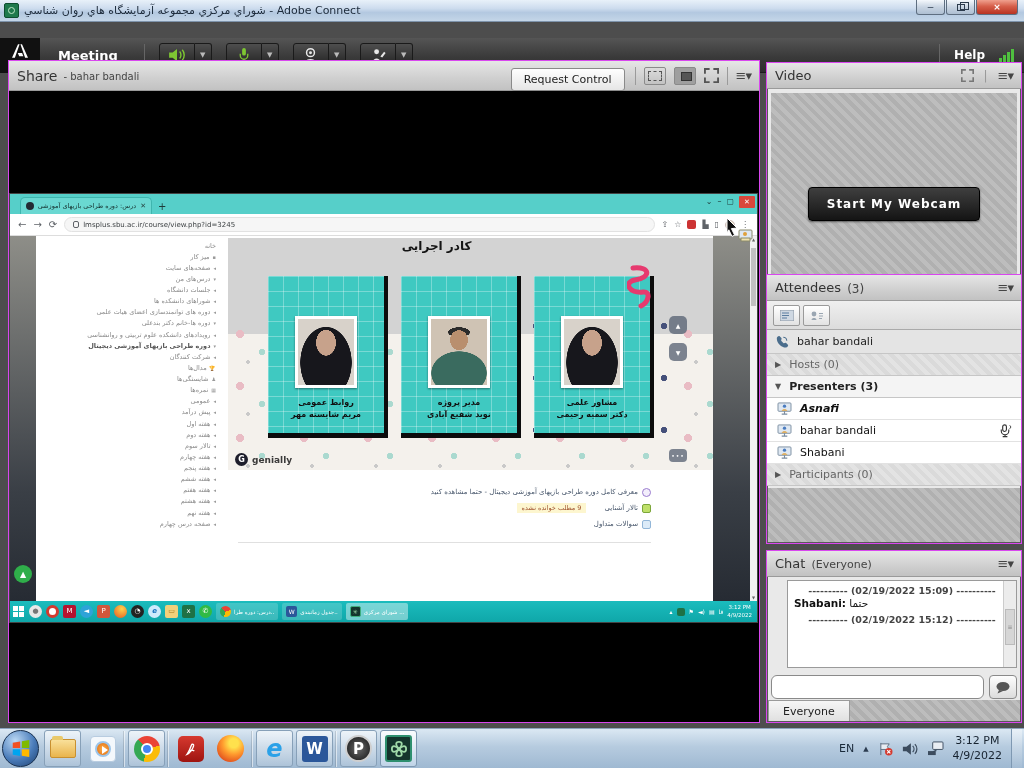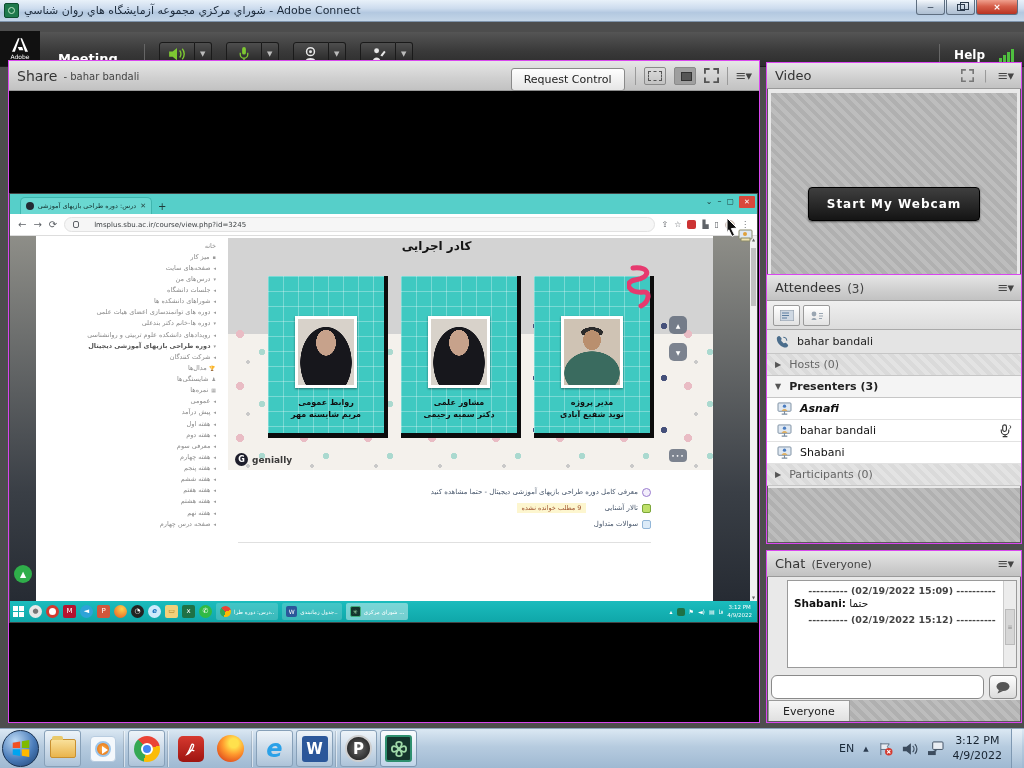--- a/index.html
+++ b/index.html
@@ -16,23 +16,23 @@
   .title-text { font-size:11px; color:#1c2a3a; }
   .winbtns { position:absolute; top:0; right:6px; display:flex; gap:1px; }
   .winbtn { width:29px; height:15px; border:1px solid #5e6e80; border-top:none; border-radius:0 0 3px 3px;
     background:linear-gradient(#f4f8fc,#c8d4e2 50%,#aebfd2); color:#2c3b4d; font-size:9px;
     display:flex; align-items:center; justify-content:center; line-height:1; }
   .winbtn.close { width:42px; background:linear-gradient(#f0a08e,#d65f4a 45%,#b83322); color:#fff; font-weight:bold; }
   .restore-glyph{ width:8px; height:7px; border:1px solid #2c3b4d; position:relative; background:transparent;}
   .restore-glyph::after{content:"";position:absolute;left:2px;top:-3px;width:7px;height:6px;border:1px solid #2c3b4d;}
 
   
-  .menubar { position:absolute; left:0; top:32px; width:1024px; height:35px;
+  .menubar { position:absolute; left:0; top:38px; width:1024px; height:35px;
     background:linear-gradient(#555,#3a3a3a 55%,#2c2c2c); border-bottom:1px solid #1c1c1c;
-    display:flex; align-items:flex-end; color:#eee; }
+    display:flex; align-items:center; color:#eee; }
   .adobe-logo { width:40px; height:35px; background:#111; display:flex; flex-direction:column; align-items:center; justify-content:center; gap:1px; }
   .adobe-logo .brand { font-size:6px; color:#fff; }
   .menu-item { font-size:13px; font-weight:bold; color:#fff; padding:0 26px 0 18px; }
   .mb-sep { width:1px; height:22px; background:#666; margin-right:14px; }
   .ctl-group { display:flex; margin-right:14px; }
   .ctl-btn { width:36px; height:24px; border:1px solid #1a1a1a; border-radius:3px 0 0 3px;
     background:linear-gradient(#4e4e4e,#222); display:flex; align-items:center; justify-content:center; }
   .ctl-dd { width:17px; height:24px; border:1px solid #1a1a1a; border-left:none; border-radius:0 3px 3px 0;
     background:linear-gradient(#4e4e4e,#222); color:#bbb; font-size:7px; display:flex; align-items:center; justify-content:center; }
   .mb-right { margin-left:auto; display:flex; align-items:center; gap:14px; padding-right:10px; }
@@ -75,21 +75,21 @@
   .b-newtab { font-size:10px; color:#1d3c3a; margin:0 0 2px 6px; }
   .b-winctl { position:absolute; right:2px; top:2px; display:flex; gap:5px; align-items:center; }
   .b-winctl span { font-size:8px; color:#1e3c3a; line-height:1; }
   .b-close { width:16px; height:12px; background:#d9473b; color:#fff !important; font-size:7px !important;
     display:flex; align-items:center; justify-content:center; border-radius:1px; }
   .b-toolbar { height:22px; background:#fff; border-bottom:1px solid #ddd; display:flex; align-items:center; gap:7px; padding:0 8px; }
   .b-nav { font-size:10px; color:#5f6368; line-height:1;}
   .b-urlbar { flex:1; height:15px; background:#f6f6f6; border:1px solid #e2e2e2; border-radius:8px;
     display:flex; align-items:center; gap:4px; padding:0 8px; }
   .b-lock { width:6px; height:7px; border:1px solid #5f6368; border-radius:2px; position:relative; }
-  .b-url { font-size:7px; color:#3c4043;margin-left:11px; }
+  .b-url { font-size:7px; color:#3c4043; }
   .b-exticons { display:flex; align-items:center; gap:6px; }
   .b-exticons span { font-size:8px; color:#5f6368; line-height:1; }
   .ext-red { width:9px; height:9px; background:#cc3333; border-radius:2px; }
   .ext-avatar { width:10px; height:10px; background:#e8e0c8; border-radius:50%; border:1px solid #cbb; }
 
   .b-content { position:absolute; left:0; top:42px; right:0; bottom:21px; display:flex; background:#fff; overflow:hidden;}
   .lms-rail { width:26px; background:linear-gradient(#8e8e88,#3a3f46 70%,#262b33); position:relative; flex:none;}
   .rail-right { width:37px; }
   .lms-up { position:absolute; left:4px; bottom:18px; width:18px; height:18px; border-radius:50%;
     background:#2fae4a; color:#fff; font-size:8px; display:flex; align-items:center; justify-content:center; }
@@ -441,21 +441,21 @@
           <div class="side-row">
               <span class="blt">◂</span>
               <span class="lbl">هفته اول</span>
             </div>
           <div class="side-row">
               <span class="blt">◂</span>
               <span class="lbl">هفته دوم</span>
             </div>
           <div class="side-row">
               <span class="blt">◂</span>
-              <span class="lbl">معرفی سوم</span>
+              <span class="lbl">تالار سوم</span>
             </div>
           <div class="side-row">
               <span class="blt">◂</span>
               <span class="lbl">هفته چهارم</span>
             </div>
           <div class="side-row">
               <span class="blt">◂</span>
               <span class="lbl">هفته پنجم</span>
             </div>
           <div class="side-row">
@@ -490,31 +490,31 @@
               </svg>
             <div class="cards">
               <div class="card">
                 <div class="photo ph-woman"></div>
                 <div class="cap">
                     <div>روابط عمومی</div>
                     <div>مریم شایسته مهر</div>
                   </div>
               </div>
               <div class="card">
+                <div class="photo ph-man"></div>
+                <div class="cap">
+                    <div>مدیر پروژه</div>
+                    <div>نوید شفیع آبادی</div>
+                  </div>
+              </div>
+              <div class="card">
                 <div class="photo ph-woman"></div>
                 <div class="cap">
                     <div>مشاور علمی</div>
                     <div>دکتر سمیه رحیمی</div>
-                  </div>
-              </div>
-              <div class="card">
-                <div class="photo ph-man"></div>
-                <div class="cap">
-                    <div>مدیر پروژه</div>
-                    <div>نوید شفیع آبادی</div>
                   </div>
               </div>
             </div>
             <div class="gen-nav">
               <div class="gen-nb">▲</div>
               <div class="gen-nb">▼</div>
             </div>
             <div class="gen-dotsbtn">•••</div>
             <div class="gen-brand">
               <div class="gen-g">G</div>

